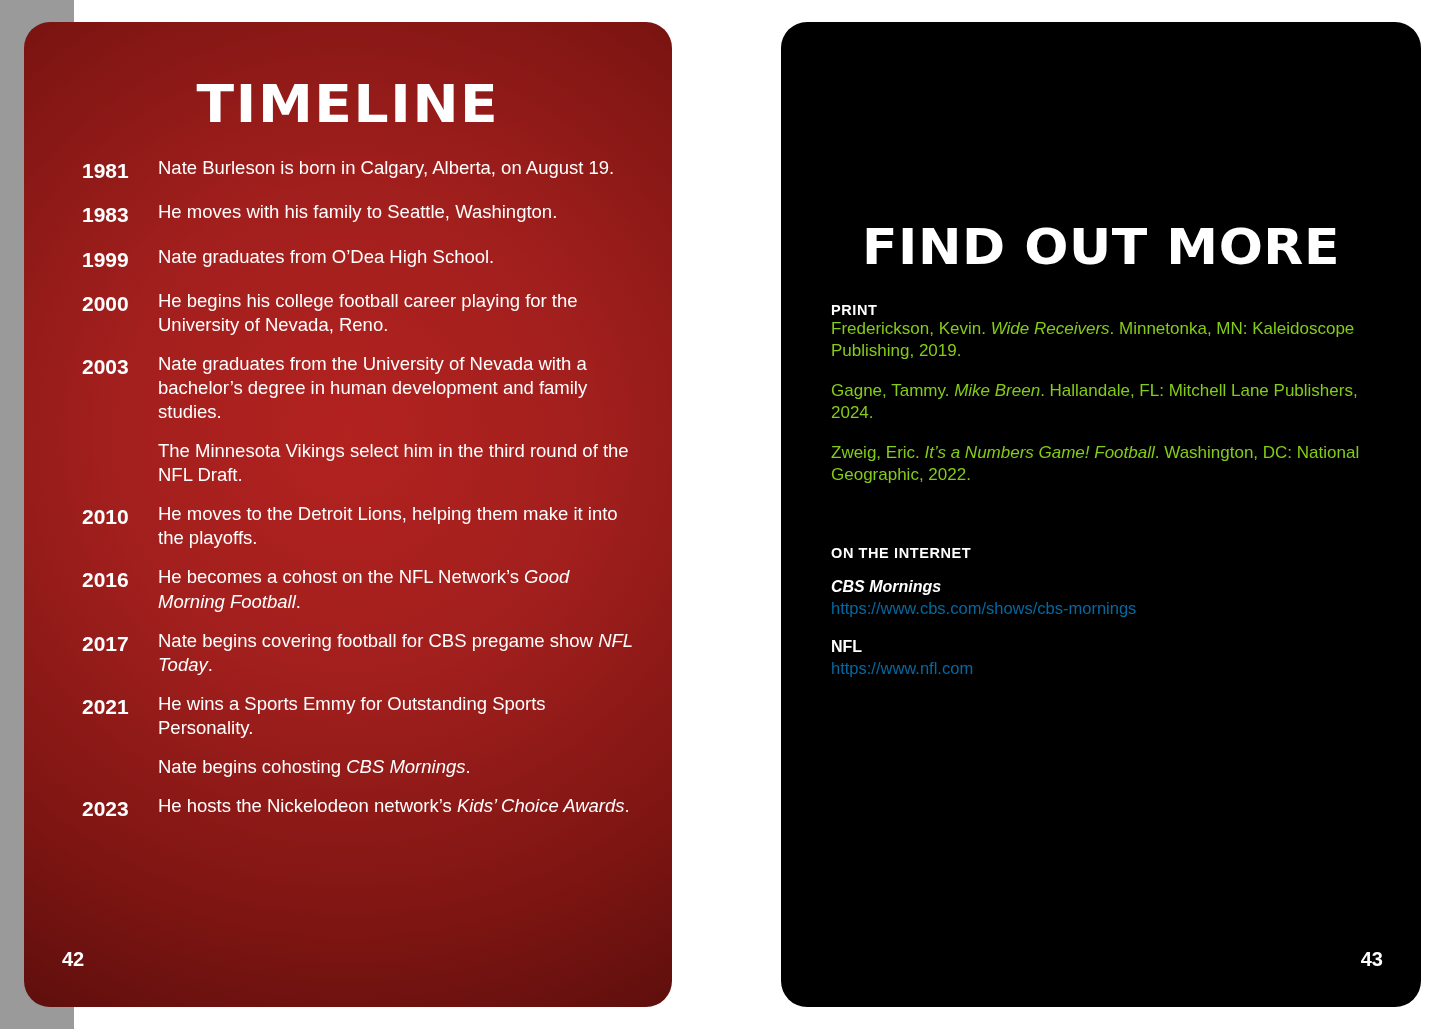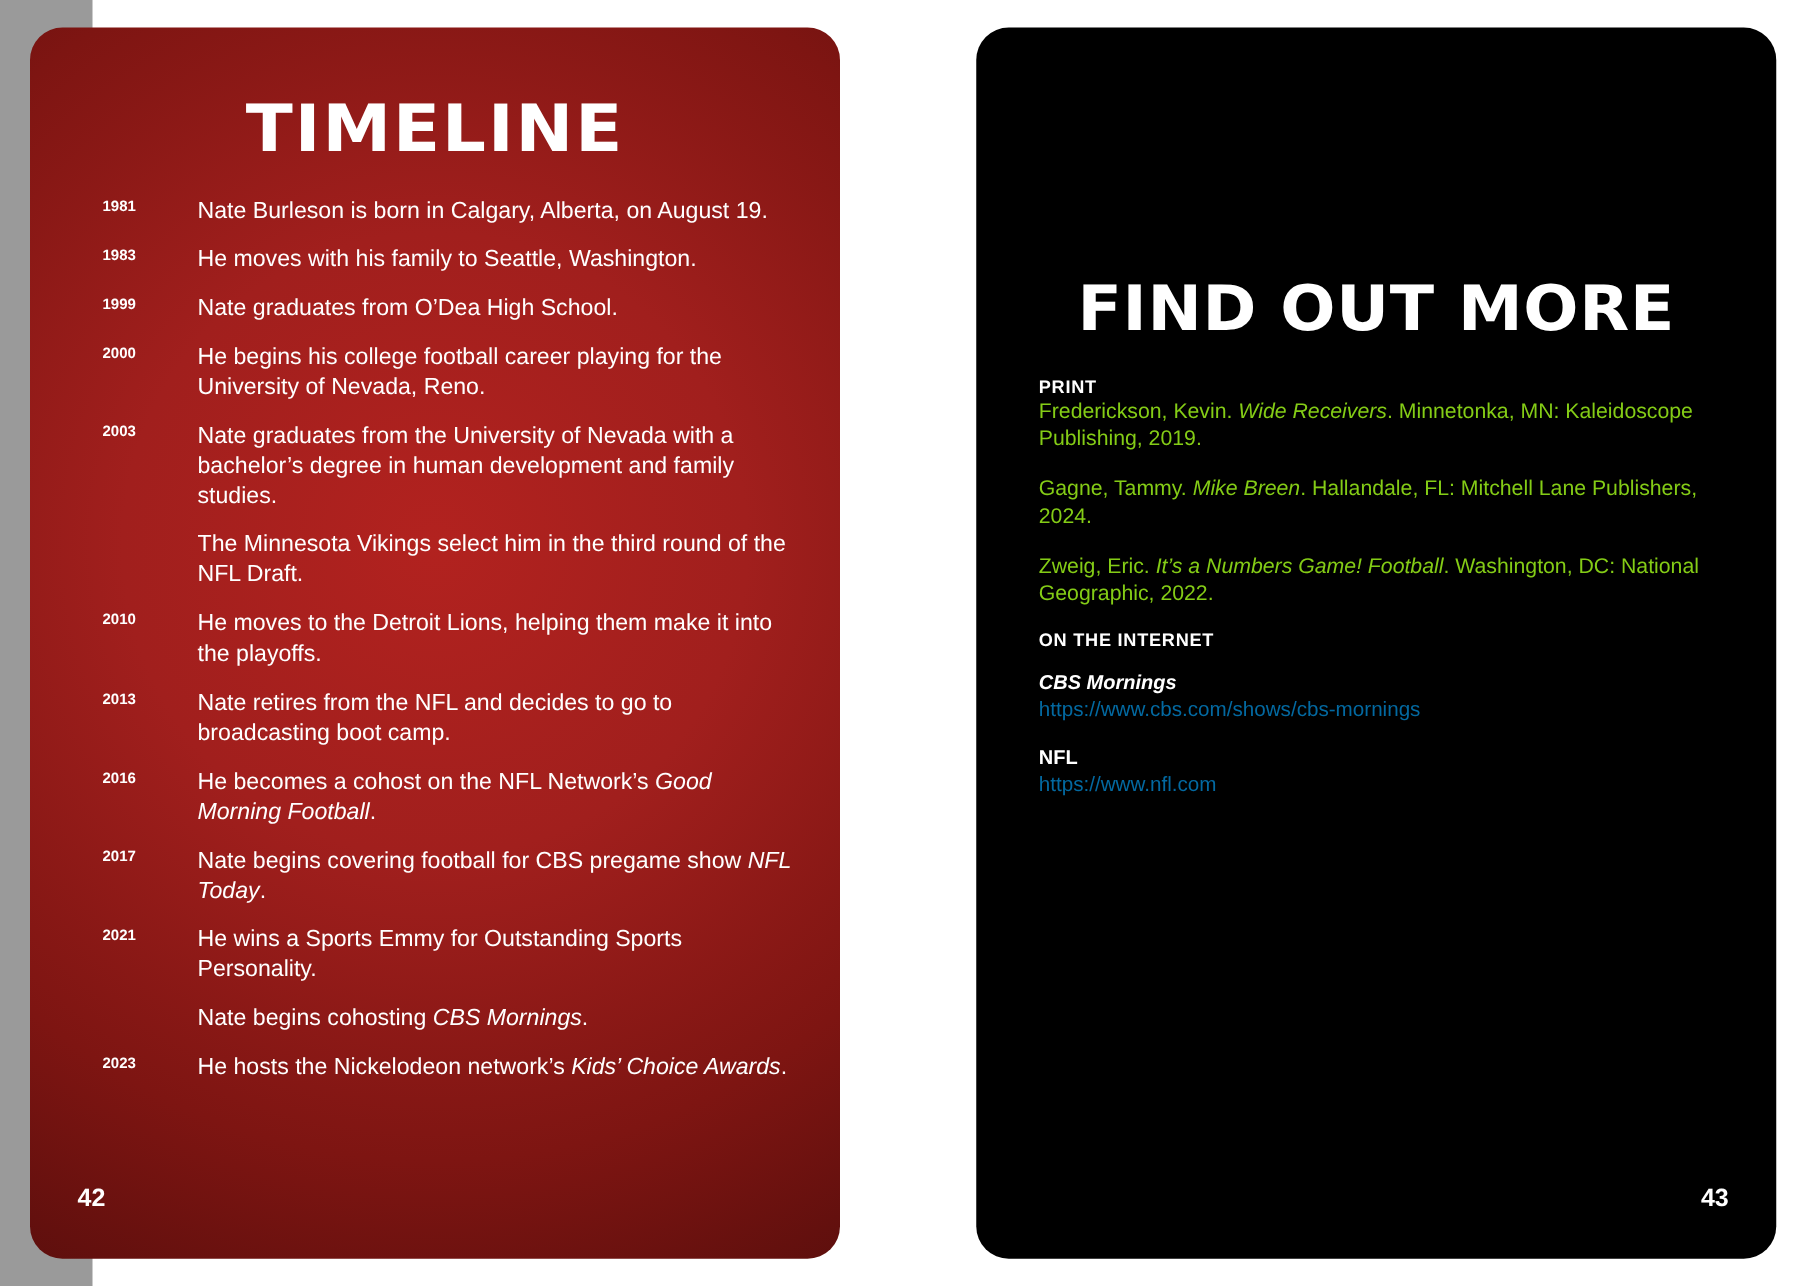--- a/index.html
+++ b/index.html
@@ -53,21 +53,21 @@
     padding: 0 36px 0 58px;
   }
   .tl-row {
     display: flex;
     margin-bottom: 15px;
   }
   .tl-year {
     flex: 0 0 76px;
     color: #ffffff;
     font-weight: bold;
-    font-size: 12px;
+    font-size: 21px;
     line-height: 1.35;
     padding-top: 1px;
   }
   .tl-text {
     flex: 1 1 auto;
     color: #ffffff;
     font-size: 18.5px;
     line-height: 1.3;
   }
   .tl-text i {
@@ -107,21 +107,21 @@
   .fom-body {
     padding: 0 50px 0 50px;
   }
   .section-head {
     color: #ffffff;
     font-weight: bold;
     font-size: 14.5px;
     letter-spacing: 0.6px;
   }
   .section-head.second {
-    margin-top: 20px;
+    margin-top: 60px;
     margin-bottom: 16px;
   }
   .ref {
     color: #84cc16;
     font-size: 17px;
     line-height: 1.27;
     margin-bottom: 19px;
   }
   .ref i { font-style: italic; }
   .web-entry { margin-bottom: 17px; }
@@ -168,24 +168,20 @@
           <div class="tl-year">2003</div>
           <div class="tl-text">Nate graduates from the University of Nevada with a bachelor’s degree in human development and family studies.</div>
         </div>
         <div class="tl-row">
           <div class="tl-year"></div>
           <div class="tl-text">The Minnesota Vikings select him in the third round of the NFL Draft.</div>
         </div>
         <div class="tl-row">
           <div class="tl-year">2010</div>
           <div class="tl-text">He moves to the Detroit Lions, helping them make it into the playoffs.</div>
-        </div>
-        <div class="tl-row">
-          <div class="tl-year">2013</div>
-          <div class="tl-text">Nate retires from the NFL and decides to go to broadcasting boot camp.</div>
         </div>
         <div class="tl-row">
           <div class="tl-year">2016</div>
           <div class="tl-text">He becomes a cohost on the NFL Network’s <i>Good Morning Football</i>.</div>
         </div>
         <div class="tl-row">
           <div class="tl-year">2017</div>
           <div class="tl-text">Nate begins covering football for CBS pregame show <i>NFL Today</i>.</div>
         </div>
         <div class="tl-row">

